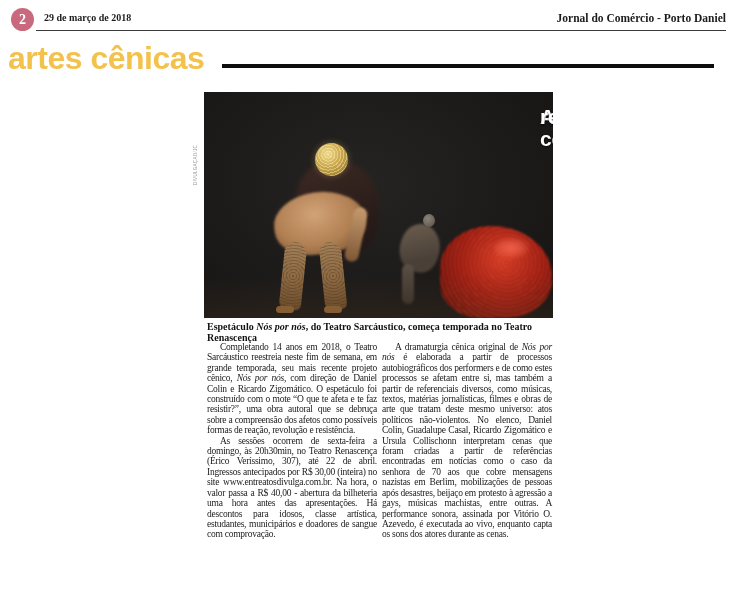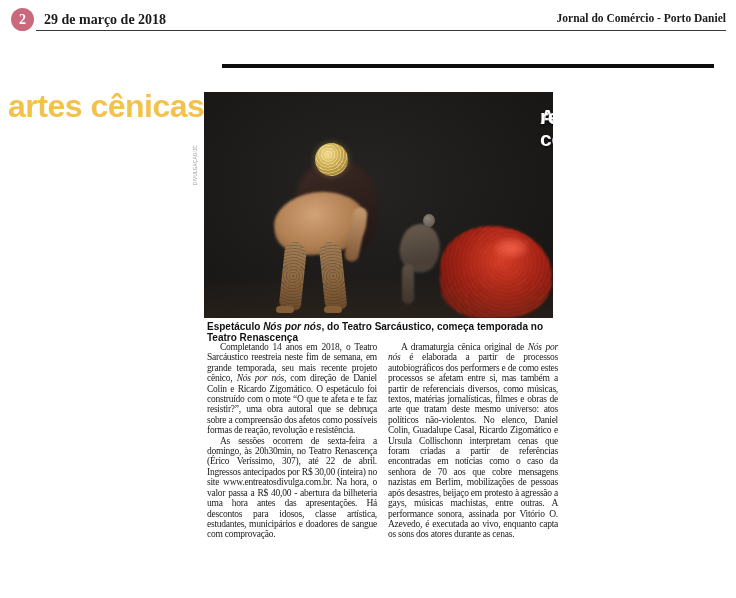--- a/index.html
+++ b/index.html
@@ -12,36 +12,36 @@
 
   
   .page-badge {
     position:absolute; left:11px; top:8px; width:23px; height:23px;
     border-radius:50%; background:#c9697e; color:#fff;
     font-family:"Liberation Serif", serif; font-weight:bold; font-size:14px;
     display:flex; align-items:center; justify-content:center;
   }
   .header-date {
     position:absolute; left:44px; top:12px;
-    font-weight:bold; font-size:14px; color:#1c1c1c;
+    font-weight:bold; font-size:10px; color:#1c1c1c;
   }
   .header-masthead {
     position:absolute; right:10px; top:12px;
     font-weight:bold; font-size:11.5px; color:#1c1c1c;
   }
   .header-rule {
     position:absolute; left:36px; right:10px; top:30px;
     border-top:1.2px solid #3a3a3a;
   }
 
   
   .section-title {
     position:absolute; left:8px; top:40px;
     font-family:"Liberation Sans", sans-serif; font-weight:bold;
-    font-size:32px; letter-spacing:-0.5px; color:#f3c24d;margin-top:48px;
+    font-size:32px; letter-spacing:-0.5px; color:#f3c24d;
   }
   .section-rule {
     position:absolute; left:222px; top:64px; width:492px; height:4px;
     background:#0d0d0d;
   }
 
   
   .photo {
     position:absolute; left:204px; top:92px; width:349px; height:226px;
     background:radial-gradient(ellipse at 45% 40%, #262422 0%, #1d1b1a 55%, #151413 100%);
@@ -120,29 +120,29 @@
   .photo-credit {
     position:absolute; left:193px; top:95px; width:10px; height:90px;
     font-family:"Liberation Sans", sans-serif; font-size:4.5px; color:#9a9a9a;
     writing-mode:vertical-rl; transform:rotate(180deg);
     letter-spacing:.3px; text-align:left; overflow:hidden;
   }
 
   
   .caption {
     position:absolute; left:207px; top:321px; width:352px;
-    font-family:Liberation Sans, sans-serif; font-weight:bold;
+    font-family:Liberation Serif, serif; font-weight:bold;
     font-size:10px; color:#111;
   }
   .caption .it { font-style:italic; }
 
   
   .columns {
     position:absolute; left:207px; top:342px; width:353px;
-    display:flex; gap:11px;
+    display:flex; gap:5px;
   }
   .col { width:170px; }
   .col p, .col .para {
     font-size:9.5px; line-height:10.4px; letter-spacing:-0.25px;
     text-align:justify; text-indent:13px; color:#1a1a1a;
   }
   .col .it { font-style:italic; }
 </style>
 </head>
 <body>

